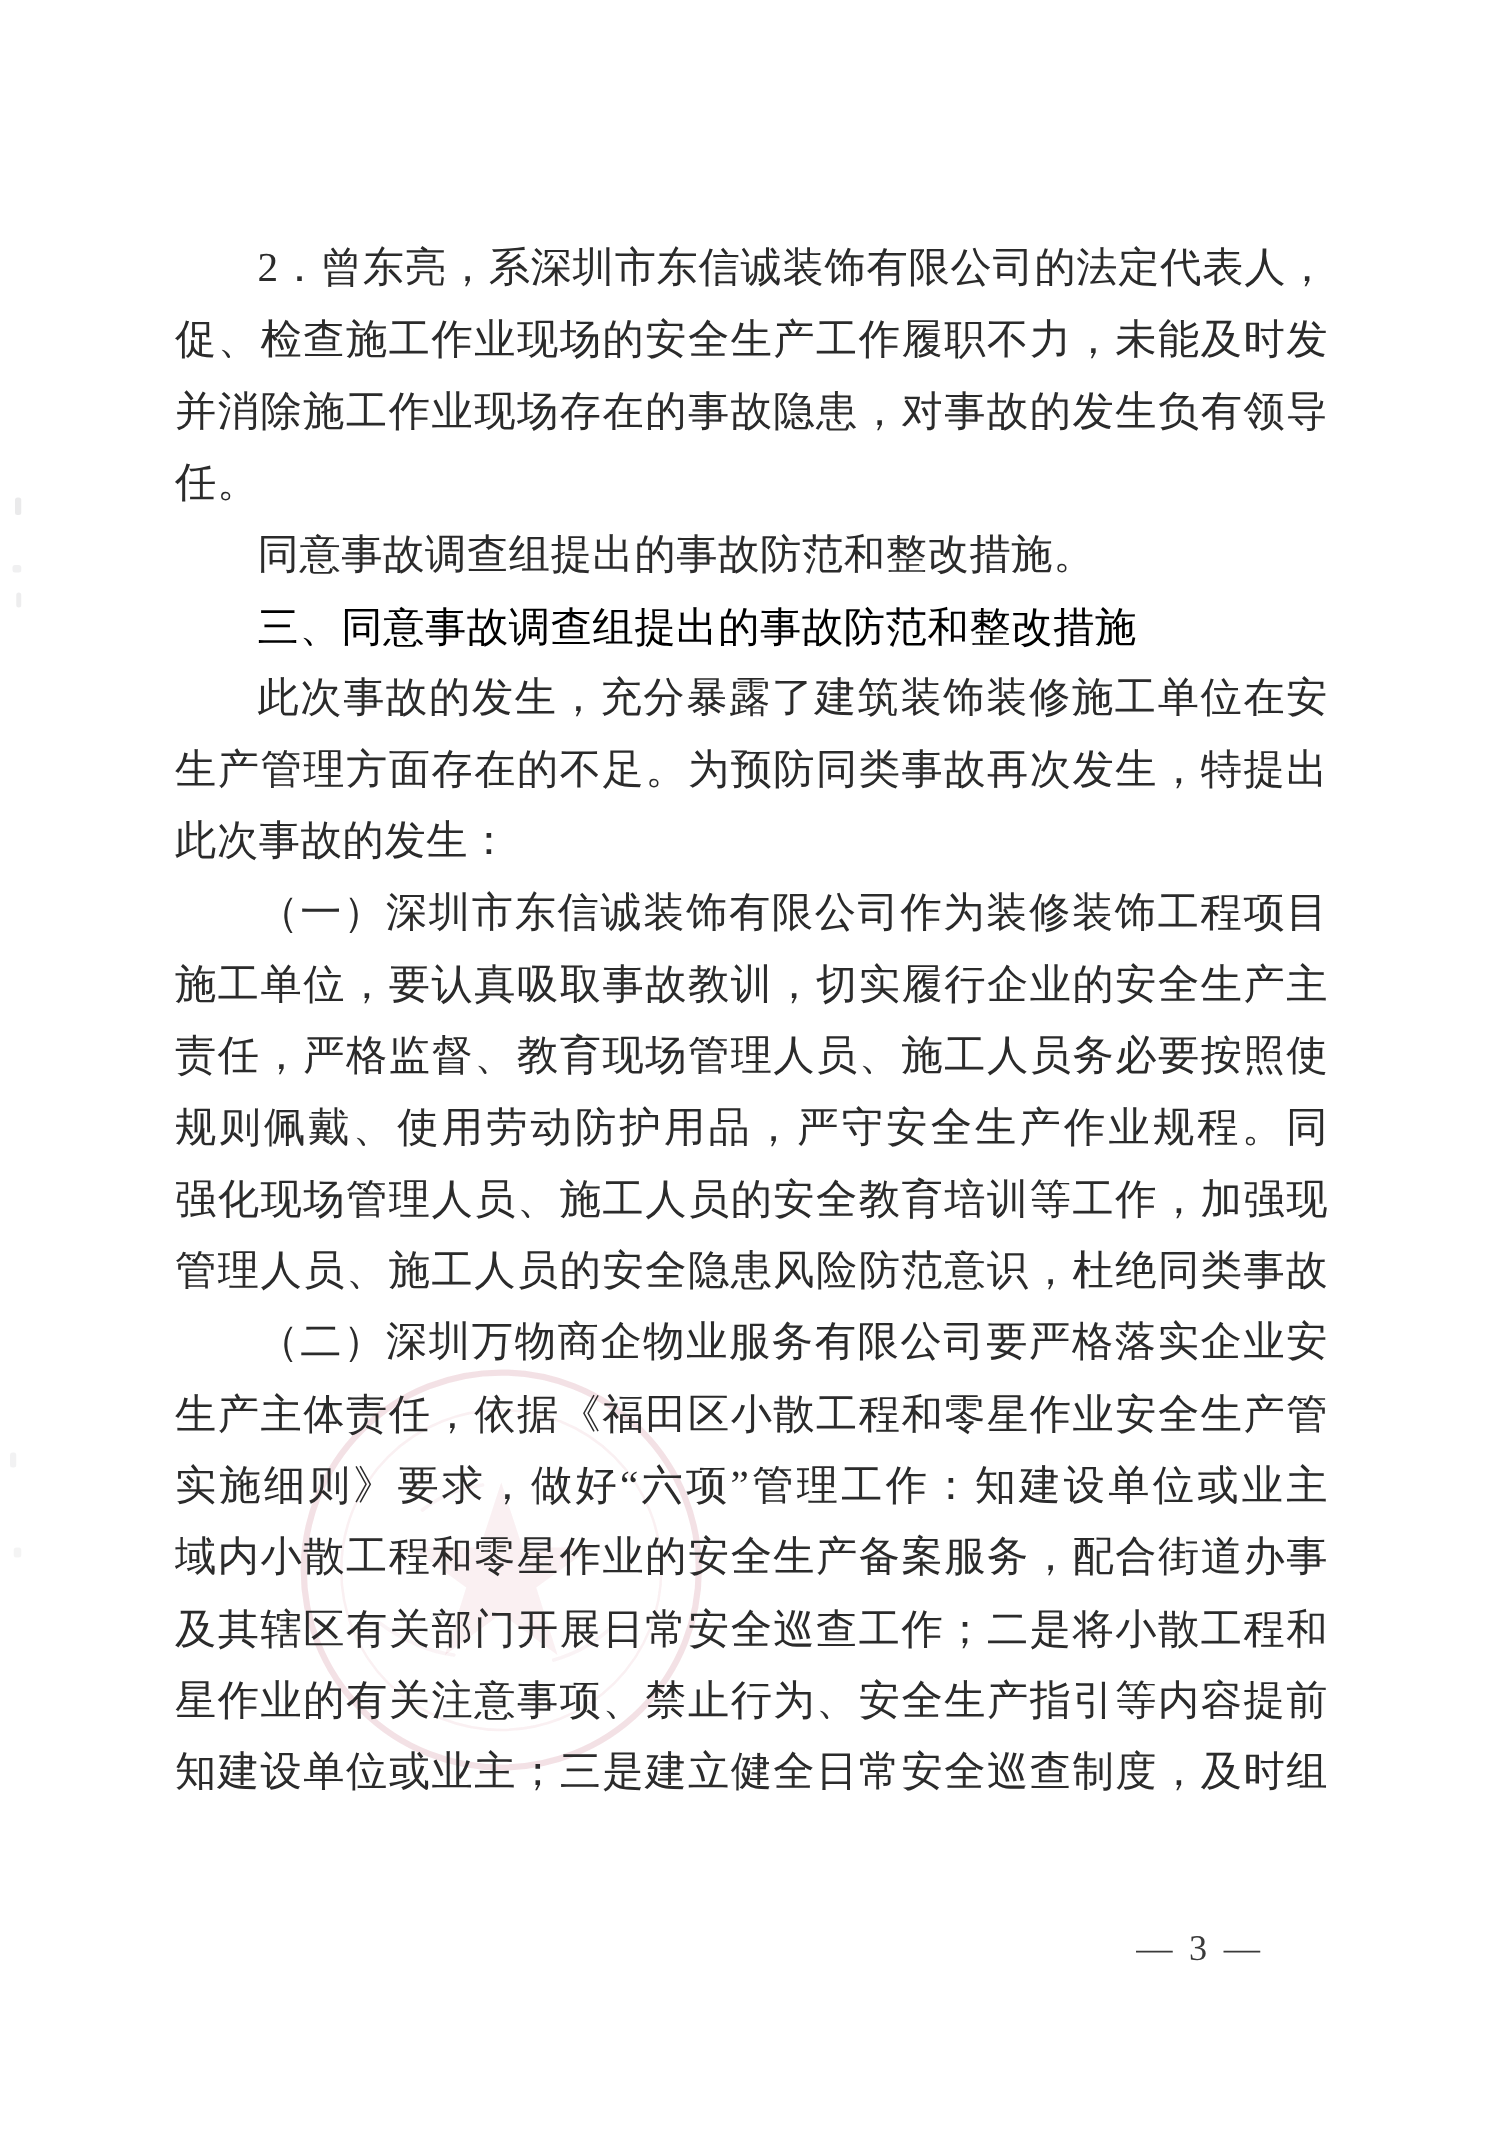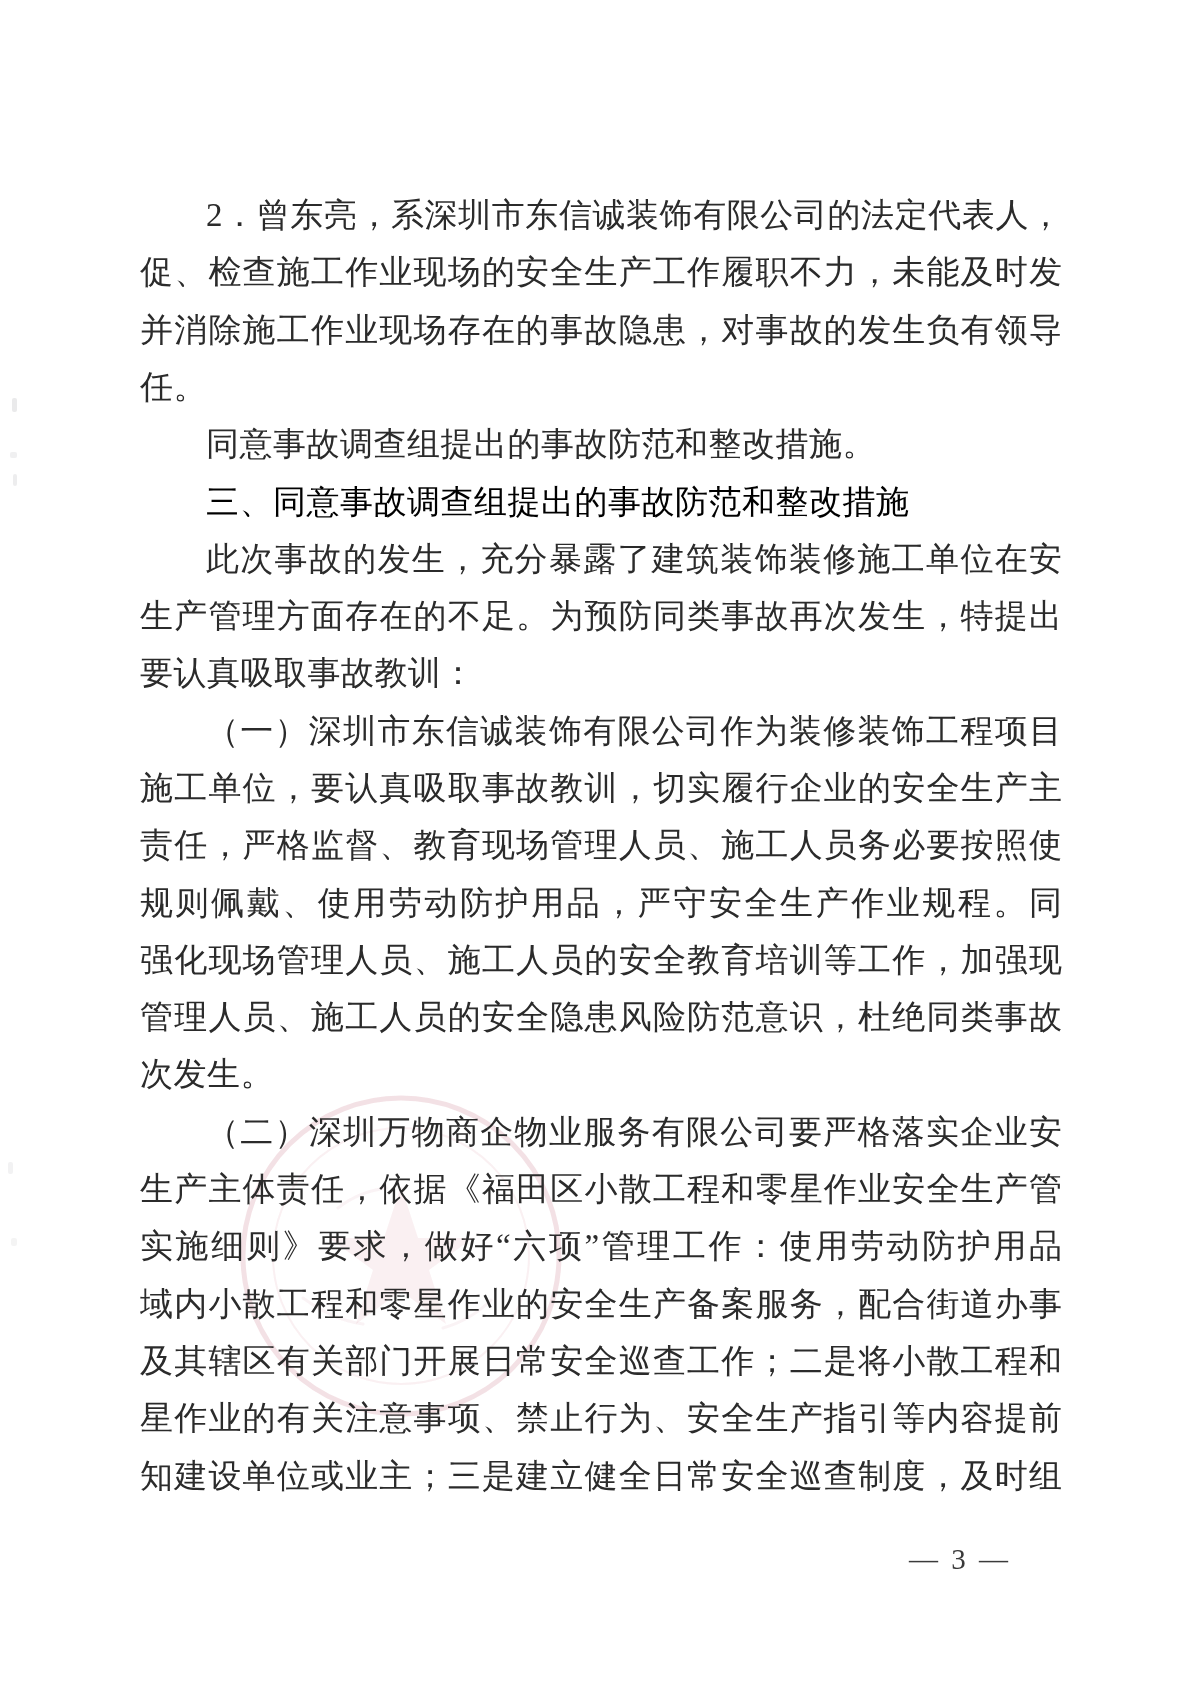--- a/index.html
+++ b/index.html
@@ -102,31 +102,30 @@
 
   <div class="text-block">
     <div class="line indent just">2．曾东亮，系深圳市东信诚装饰有限公司的法定代表人，督</div>
     <div class="line just">促、检查施工作业现场的安全生产工作履职不力，未能及时发现</div>
     <div class="line just">并消除施工作业现场存在的事故隐患，对事故的发生负有领导责</div>
     <div class="line">任。</div>
     <div class="line indent">同意事故调查组提出的事故防范和整改措施。</div>
     <div class="line indent heading">三、同意事故调查组提出的事故防范和整改措施</div>
     <div class="line indent just">此次事故的发生，充分暴露了建筑装饰装修施工单位在安全</div>
     <div class="line just">生产管理方面存在的不足。为预防同类事故再次发生，特提出以</div>
-    <div class="line">要认真吸取事故教训：</div>
+    <div class="line">此次事故的发生：</div>
     <div class="line indent just">（一）深圳市东信诚装饰有限公司作为装修装饰工程项目的</div>
     <div class="line just">施工单位，要认真吸取事故教训，切实履行企业的安全生产主体</div>
     <div class="line just">责任，严格监督、教育现场管理人员、施工人员务必要按照使用</div>
     <div class="line just">规则佩戴、使用劳动防护用品，严守安全生产作业规程。同时，</div>
     <div class="line just">强化现场管理人员、施工人员的安全教育培训等工作，加强现场</div>
     <div class="line just">管理人员、施工人员的安全隐患风险防范意识，杜绝同类事故再</div>
-    <div class="line">次发生。</div>
     <div class="line indent just">（二）深圳万物商企物业服务有限公司要严格落实企业安全</div>
     <div class="line just">生产主体责任，依据《福田区小散工程和零星作业安全生产管理</div>
-    <div class="line just">实施细则》要求，做好“六项”管理工作：使用劳动防护用品</div>
+    <div class="line just">实施细则》要求，做好“六项”管理工作：知建设单位或业主</div>
     <div class="line just">域内小散工程和零星作业的安全生产备案服务，配合街道办事处</div>
     <div class="line just">及其辖区有关部门开展日常安全巡查工作；二是将小散工程和零</div>
     <div class="line just">星作业的有关注意事项、禁止行为、安全生产指引等内容提前告</div>
     <div class="line just">知建设单位或业主；三是建立健全日常安全巡查制度，及时组织</div>
   </div>
 
   <div class="page-number">— 3 —</div>
 
 </div>
 

